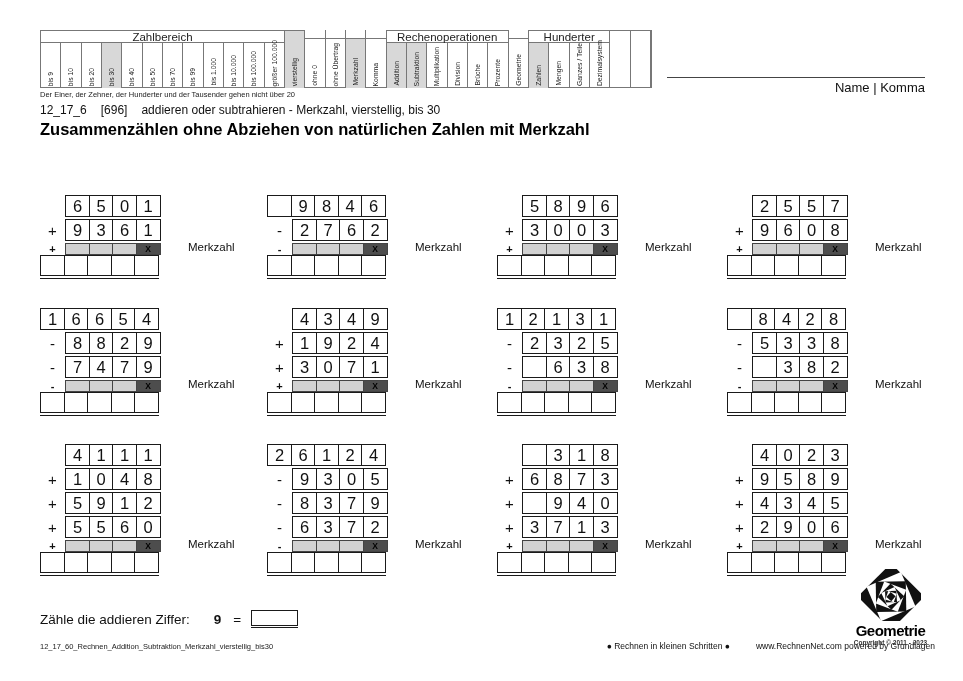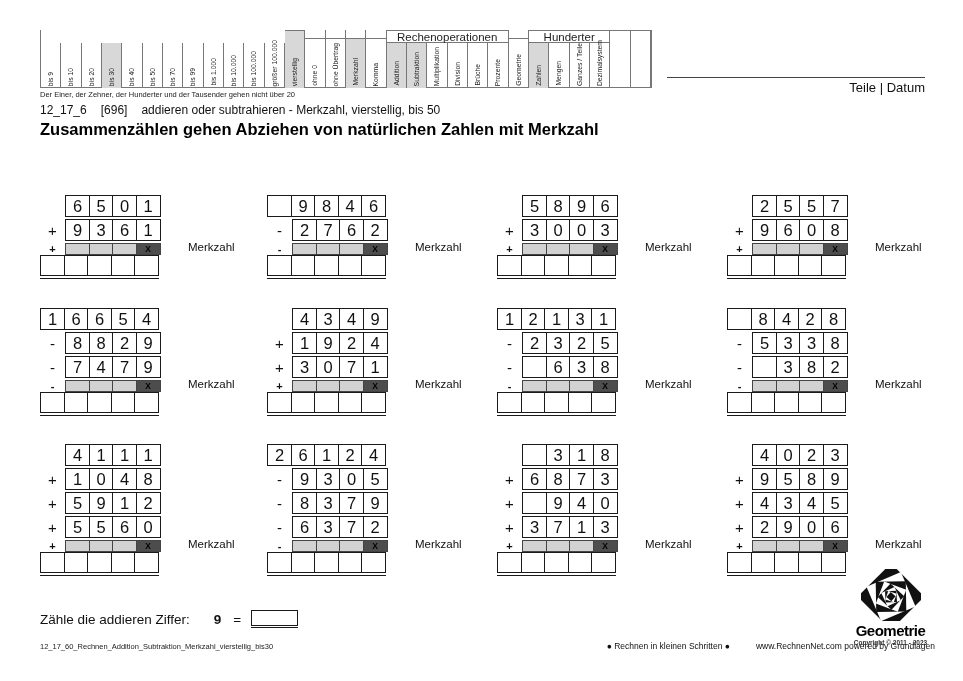--- a/index.html
+++ b/index.html
@@ -62,20 +62,21 @@
   #footline{left:0;right:28px;top:641px;display:flex;justify-content:flex-end;gap:26px;
             font-size:8.5px;color:#111;}
   #logo{right:25px;top:569px;width:95px;text-align:center;}
   #logo-name{font-size:15px;font-weight:bold;color:#000;letter-spacing:-0.5px;line-height:1;margin-top:-2px;}
   #logo-copy{font-size:6.5px;font-weight:bold;color:#333;margin-top:1px;}
 </style>
 </head>
 <body>
 
 <div id="skills" class="abs" style="grid-template-columns: repeat(30, 1fr);">
+    <div class="stitle" style="grid-column: 1 / span 12;">Zahlbereich</div>
     <div class="scell" style="grid-area: 2 / 1;">
       <div class="sfill" style="top: 0px;">
         <span class="vtext">bis 9</span>
       </div>
     </div>
     <div class="scell" style="grid-area: 2 / 2;">
       <div class="sfill" style="top: 0px;">
         <span class="vtext">bis 10</span>
       </div>
     </div>
@@ -218,26 +219,26 @@
     </div>
     <div class="scell" style="grid-area: 1 / 30 / 3;">
       <div class="sfill" style="top: 0px; border-top: 1px solid rgb(119, 119, 119);">
         <span class="vtext"></span>
       </div>
     </div>
   </div>
 <div id="table-note" class="abs">Der Einer, der Zehner, der Hunderter und der Tausender gehen nicht über 20</div>
 
 <div id="name-line" class="abs"></div>
-<div id="name-label" class="abs">Teile | Datum</div>
+<div id="name-label" class="abs">Name | Komma</div>
 
 <div id="subtitle" class="abs">
-  <span>12_17_6</span><span>[696]</span><span>addieren oder subtrahieren - Merkzahl, vierstellig, bis 50</span>
+  <span>12_17_6</span><span>[696]</span><span>addieren oder subtrahieren - Merkzahl, vierstellig, bis 30</span>
 </div>
-<h1 id="ws-title" class="abs">Zusammenzählen gehen Abziehen von natürlichen Zahlen mit Merkzahl</h1>
+<h1 id="ws-title" class="abs">Zusammenzählen ohne Abziehen von natürlichen Zahlen mit Merkzahl</h1>
 
 <div id="problems" class="abs">
     <div class="problem" style="left: 40px; top: 195px;">
       <div class="prow">
         <div class="psign"></div>
         <div class="pbox">6</div>
         <div class="pbox">5</div>
         <div class="pbox">0</div>
         <div class="pbox">1</div>
       </div>

